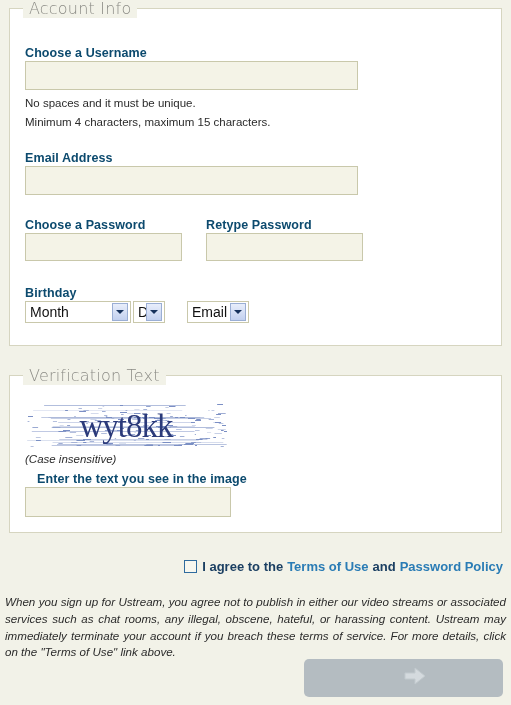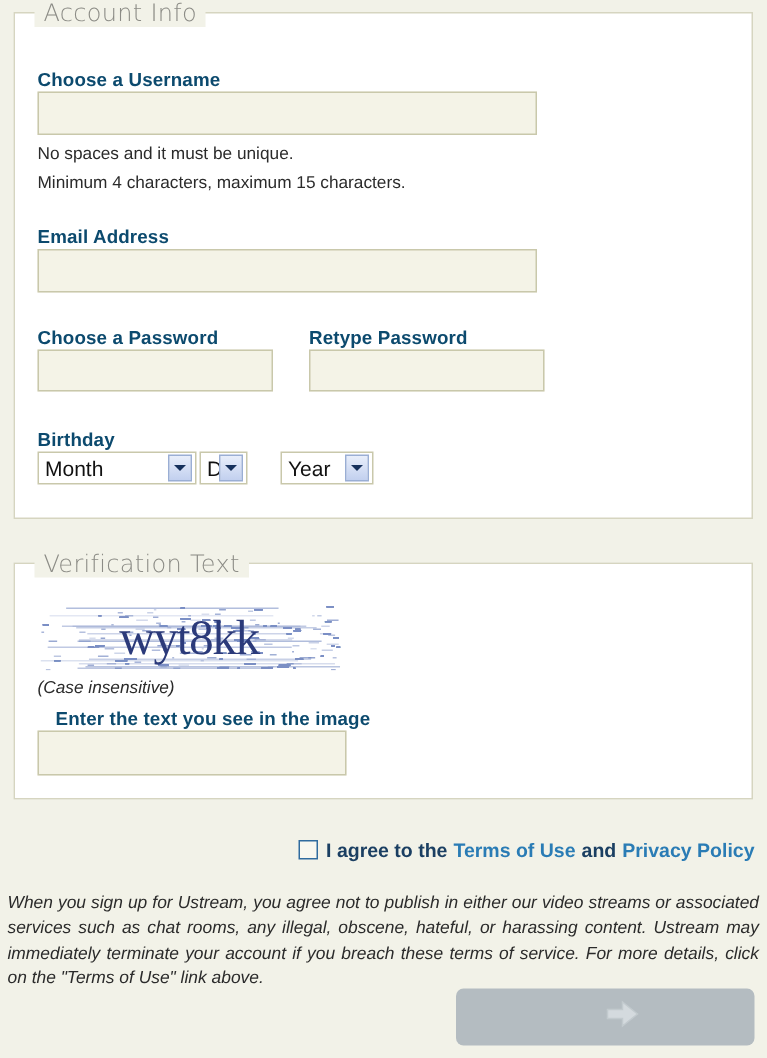--- a/index.html
+++ b/index.html
@@ -237,21 +237,21 @@
       <span class="chev"></span>
     </span>
 </div>
 <div class="select-wrap" style="left:133px; top:301px; width:32px;">
   <span class="sel-text">Day</span>
   <span class="sel-btn">
       <span class="chev"></span>
     </span>
 </div>
 <div class="select-wrap" style="left:187px; top:301px; width:62px;">
-  <span class="sel-text">Year</span>
+  <span class="sel-text">Email</span>
   <span class="sel-btn">
       <span class="chev"></span>
     </span>
 </div>
 
 <div class="fieldset" id="verification-fieldset">
   <span class="legend">Verification Text</span>
 </div>
 
 <div id="captcha-image">
@@ -1182,21 +1182,21 @@
 <input class="text-input" style="left: 25px; top: 487px; width: 206px; height: 30px;" placeholder="">
 
 <div id="agree-row">
   <span id="agree-checkbox"></span>
   <span class="agree-text">I agree to the</span>
   <span style="width:4px"></span>
   <a href="#" class="agree-link">Terms of Use</a>
   <span style="width:4px"></span>
   <span class="agree-text">and</span>
   <span style="width:4px"></span>
-  <a href="#" class="agree-link">Privacy Policy</a>
+  <a href="#" class="agree-link">Password Policy</a>
 </div>
 
 <div id="terms-text">When you sign up for Ustream, you agree not to publish in either our video streams or associated services such as chat rooms, any illegal, obscene, hateful, or harassing content. Ustream may immediately terminate your account if you breach these terms of service. For more details, click on the "Terms of Use" link above.</div>
 
 <div id="next-step-button">
   <span class="arrow-icon">
     <svg width="24" height="20" viewBox="0 0 24 20">
       <path d="M2 7 L12 7 L12 2 L22 10 L12 18 L12 13 L2 13 Z" fill="#d4dade" stroke="#c2cace" stroke-width="1"></path>
     </svg>
   </span>

